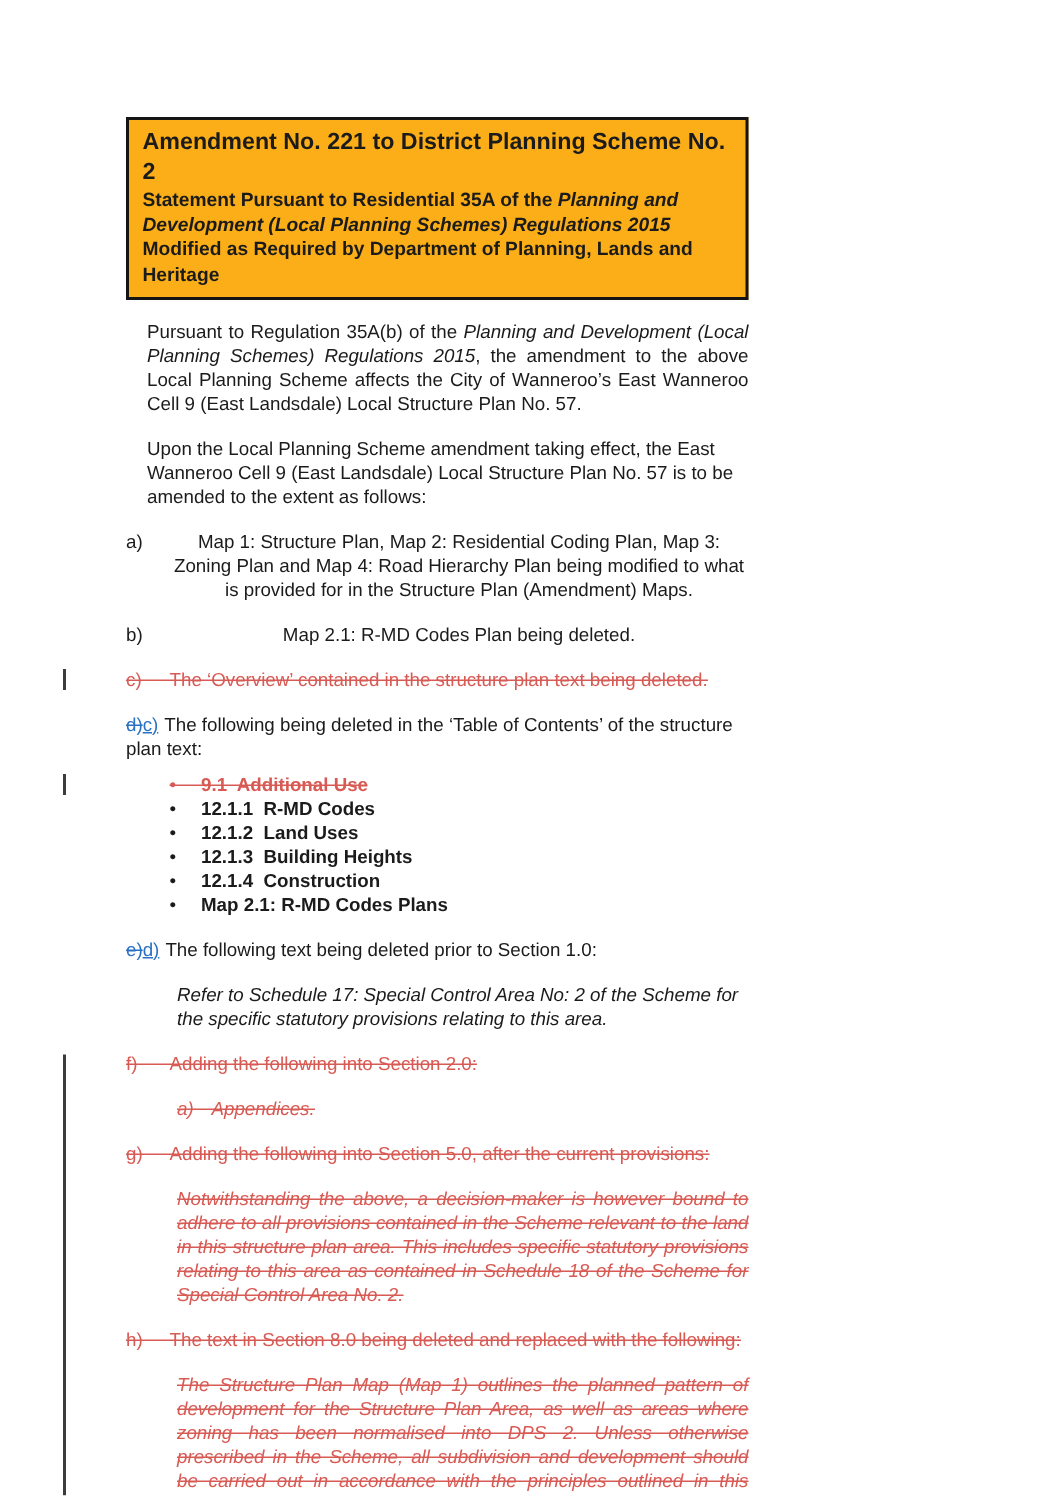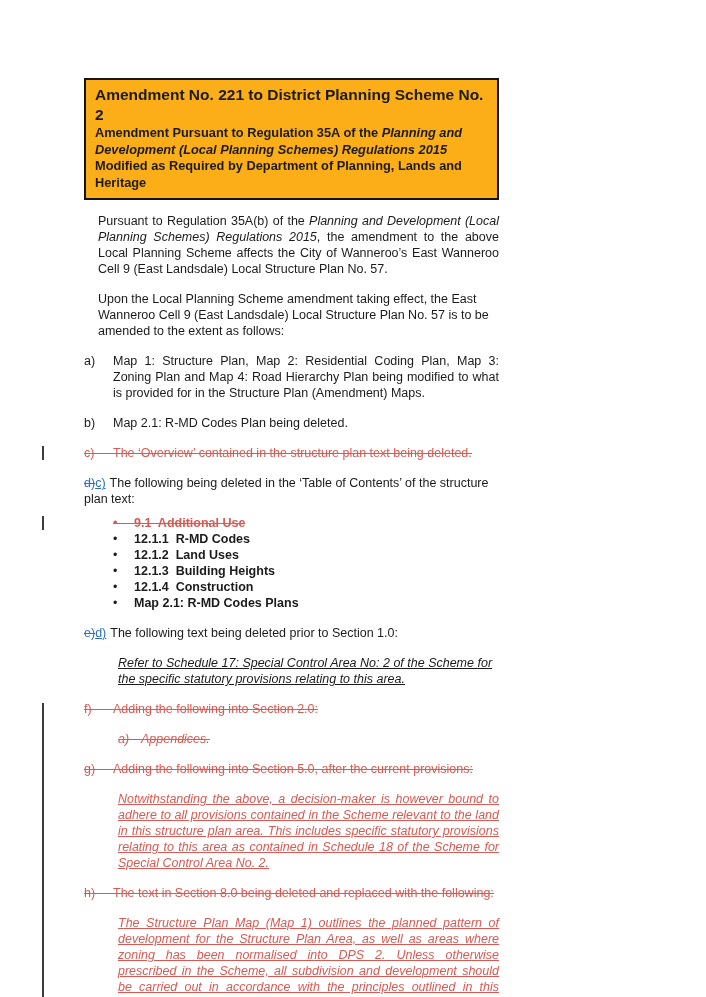--- a/index.html
+++ b/index.html
@@ -24,21 +24,21 @@
     padding: 5px 9px 7px 9px; margin: 0 0 13px 0;
   }
   .h-title { font-weight: bold; font-size: 15.5px; line-height: 20px; }
   .h-sub   { font-weight: bold; font-size: 12.8px; line-height: 16.5px; }
   .it { font-style: italic; }
   
   p { margin: 0 0 14px 14px; }
   .just { text-align: justify; }
   .li { display: flex; margin: 0 0 14px 0; }
   .li-label { flex: 0 0 29px; }
-  .li-text { flex: 1; }
+  .li-text { flex: 1; text-align: center; }
   .sub-indent { margin-left: 34px; }
   .sub-indent .li-label { flex: 0 0 23px; }
   
   .red  { color: var(--deleted-red); }
   .blue { color: var(--inserted-blue); }
   .strike { text-decoration: line-through; text-decoration-thickness: 1px; }
   .ins { text-decoration: underline; text-decoration-thickness: 1px; }
   .struck-para { text-decoration: line-through; text-decoration-thickness: 1px; }
   .del-row { position: relative; width: fit-content; color: var(--deleted-red); }
   .del-row::after {
@@ -46,41 +46,41 @@
     height: 1px; background: var(--deleted-red);
   }
   .renum { margin: 0 0 14px 0; }
   .renum-text { margin-left: 4px; }
   
   .bullets { list-style: none; margin: -6px 0 14px 0; padding: 0 0 0 29px; }
   .bullet-row { display: flex; position: relative; }
   .b-marker { flex: 0 0 21px; }
   .b-text { white-space: pre-wrap; font-weight: bold; }
   
-  .quote { margin: 0 0 14px 34px; font-style: italic; text-decoration: underline; }
+  .quote { margin: 0 0 14px 34px; font-style: italic; }
   
   .rel { position: relative; }
   .cbar {
     position: absolute; left: -42px; top: 1px;
     width: 1.5px; height: 14px; background: var(--change-bar);
   }
   .bullet-row .cbar { left: -71px; }
   .changed-block { position: relative; }
   .changed-block > .cbar { top: 2px; bottom: 4px; height: auto; }
   .changed-block > :last-child { margin-bottom: 0; }
 </style>
 </head>
 <body>
 
 <div class="page">
 
   <div class="header-box">
     <div class="h-title">Amendment No. 221 to District Planning Scheme No. 2</div>
     <div class="h-sub">
-      <span>Amendment Pursuant to Regulation 35A of the </span><span class="it">Planning and Development (Local Planning Schemes) Regulations 2015</span>
+      <span>Statement Pursuant to Residential 35A of the </span><span class="it">Planning and Development (Local Planning Schemes) Regulations 2015</span>
     </div>
     <div class="h-sub">Modified as Required by Department of Planning, Lands and Heritage</div>
   </div>
 
   <p class="just">
     <span>Pursuant to Regulation 35A(b) of the </span><span class="it">Planning and Development (Local Planning Schemes) Regulations 2015</span><span>, the amendment to the above Local Planning Scheme affects the City of Wanneroo’s East Wanneroo Cell 9 (East Landsdale) Local Structure Plan No. 57.</span>
   </p>
 
   <p>Upon the Local Planning Scheme amendment taking effect, the East Wanneroo Cell 9 (East Landsdale) Local Structure Plan No. 57 is to be amended to the extent as follows:</p>
 

